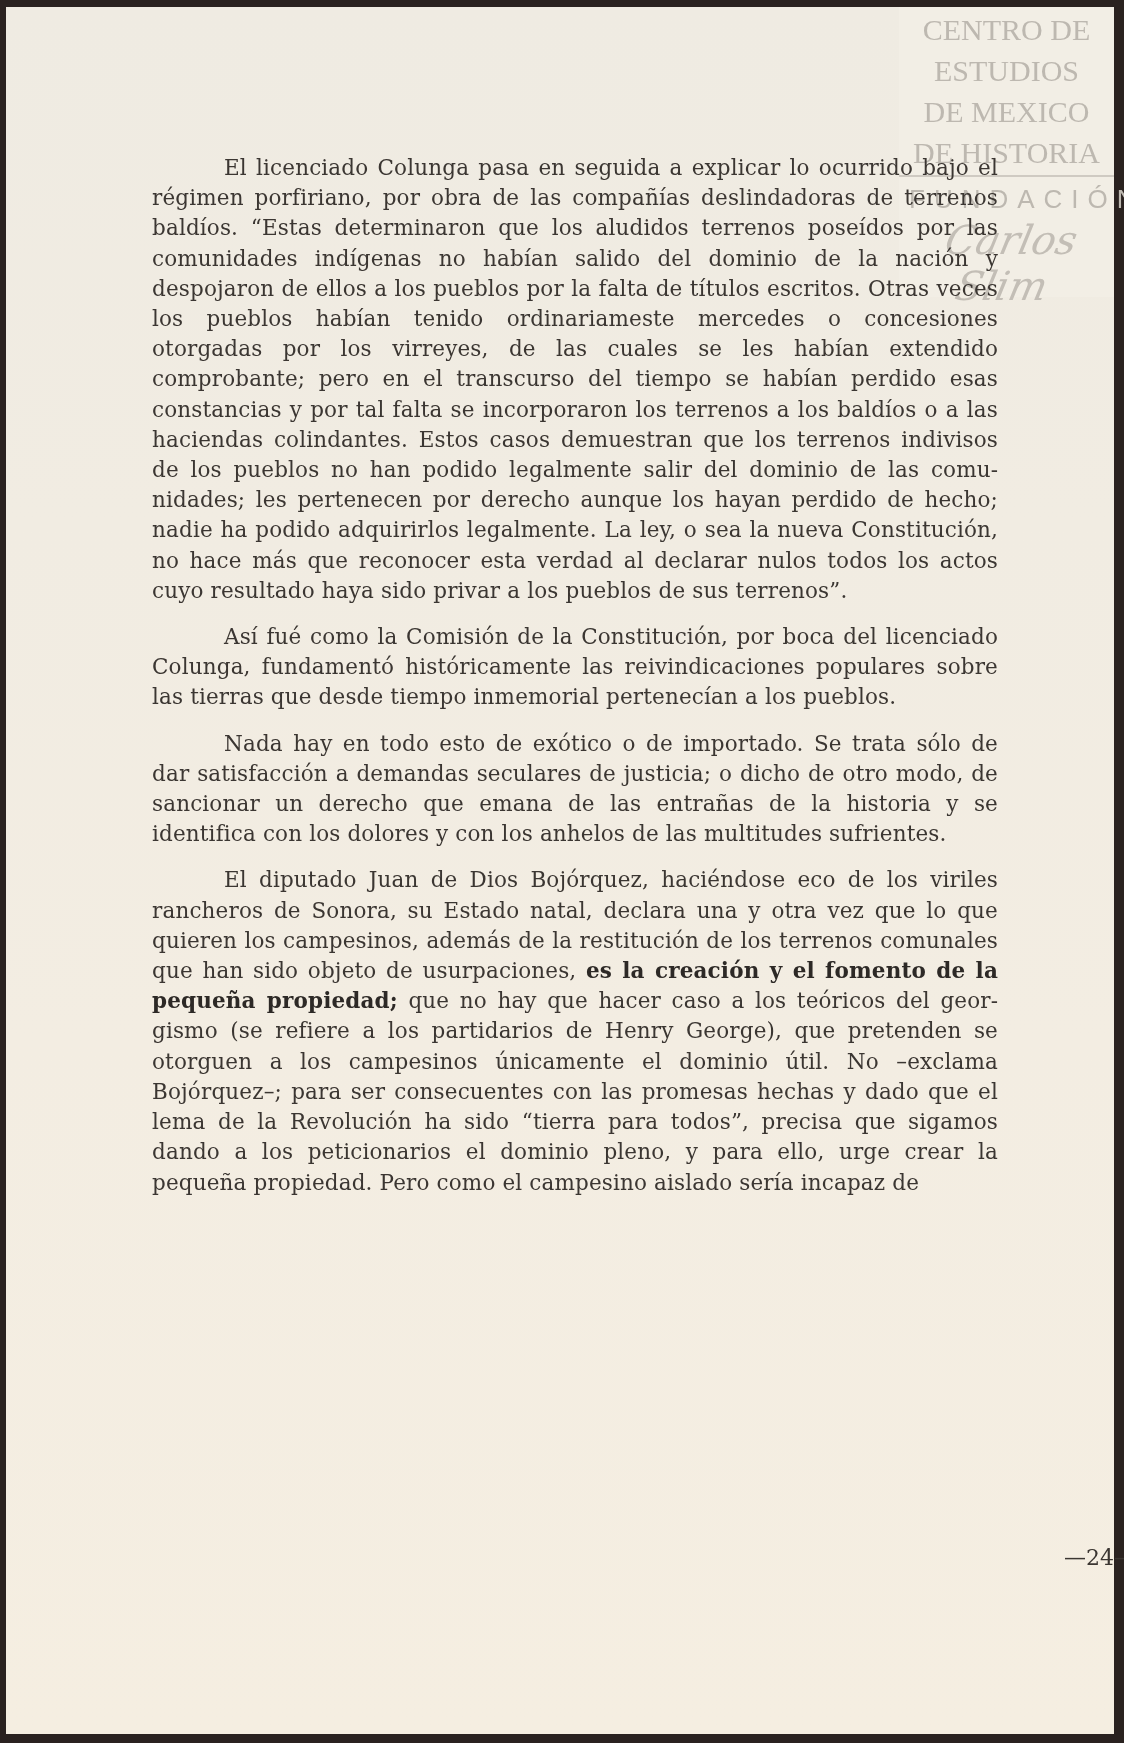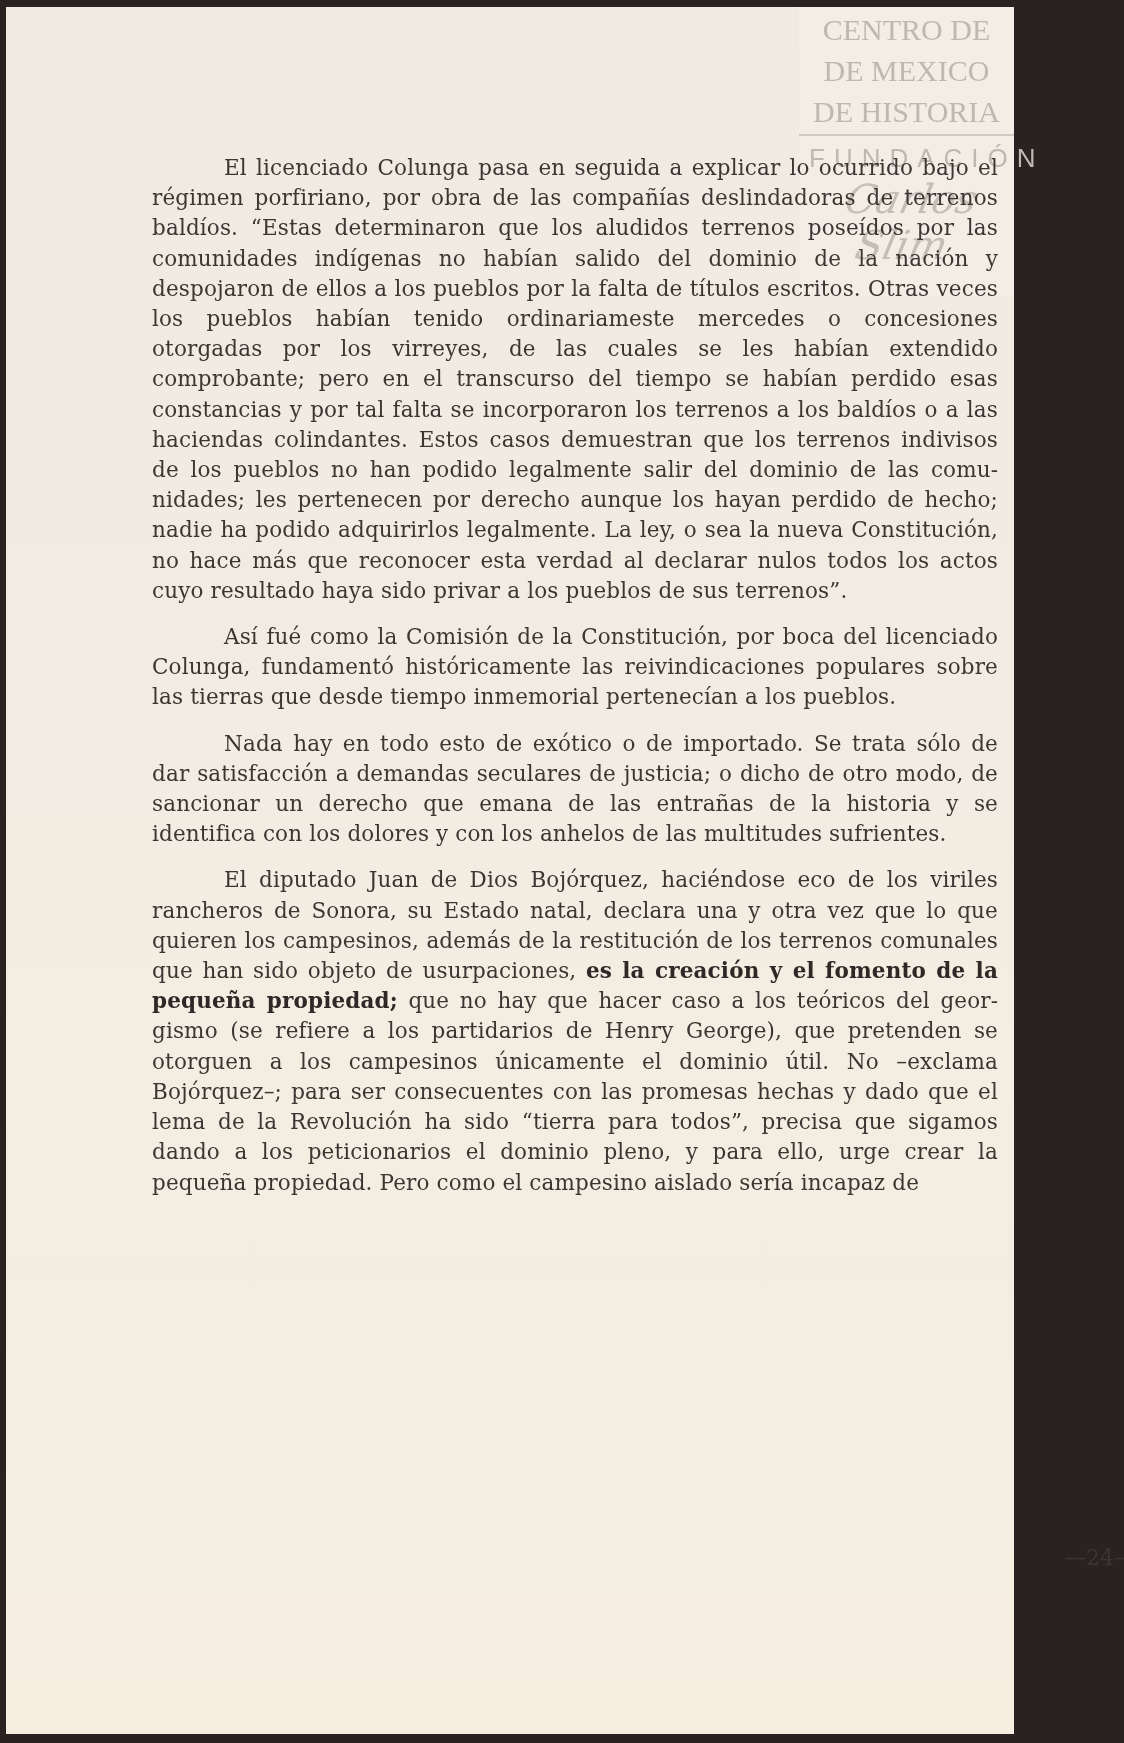--- a/index.html
+++ b/index.html
@@ -10,21 +10,21 @@
     width: 1124px;
     height: 1743px;
     background: #2a2220;
     position: relative;
     overflow: hidden;
   }
   .page {
     position: absolute;
     left: 6px;
     top: 7px;
-    width: 1008px;
+    width: 1108px;
     height: 1727px;
     background: #f1ece1;
     background-image: linear-gradient(180deg, #efebe2 0%, #f3ede2 60%, #f5eee1 100%);
   }
   .text-block {
     position: absolute;
     left: 146px;
     top: 138px;
     width: 846px;
     font-family: "DejaVu Serif", serif;
@@ -98,20 +98,21 @@
     margin-top: 2px;
   }
 </style>
 </head>
 <body>
 
 <div class="page">
 
   <div class="watermark">
     <div class="wm-line wm-first">CENTRO DE</div>
+    <div class="wm-line">ESTUDIOS</div>
     <div class="wm-line">DE MEXICO</div>
     <div class="wm-line">DE HISTORIA</div>
     <div class="wm-rule"></div>
     <div class="wm-fundacion">FUNDACIÓN</div>
     <div class="wm-signature">Carlos Slim</div>
   </div>
 
   <div class="text-block">
     <p class="para first">El licenciado Colunga pasa en seguida a explicar lo ocu­rrido bajo el régimen porfiriano, por obra de las compañías deslindadoras de terrenos baldíos. “Estas determinaron que los aludidos terrenos poseídos por las comunidades indígenas no habían salido del dominio de la nación y despojaron de ellos a los pueblos por la falta de títulos escritos. Otras veces los pueblos habían tenido ordinariameste mercedes o conce­siones otorgadas por los virreyes, de las cuales se les habían extendido comprobante; pero en el transcurso del tiempo se habían perdido esas constancias y por tal falta se incorpora­ron los terrenos a los baldíos o a las haciendas colindantes. Estos casos demuestran que los terrenos indivisos de los pue­blos no han podido legalmente salir del dominio de las comu­nidades; les pertenecen por derecho aunque los hayan perdido de hecho; nadie ha podido adquirirlos legalmente. La ley, o sea la nueva Constitución, no hace más que reconocer esta verdad al declarar nulos todos los actos cuyo resultado haya sido privar a los pueblos de sus terrenos”.</p>
     <p class="para">Así fué como la Comisión de la Constitución, por boca del licenciado Colunga, fundamentó históricamente las reivin­dicaciones populares sobre las tierras que desde tiempo inme­morial pertenecían a los pueblos.</p>

